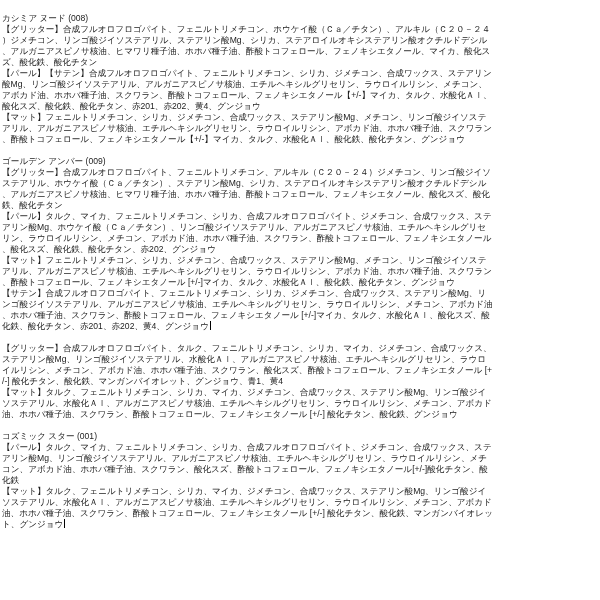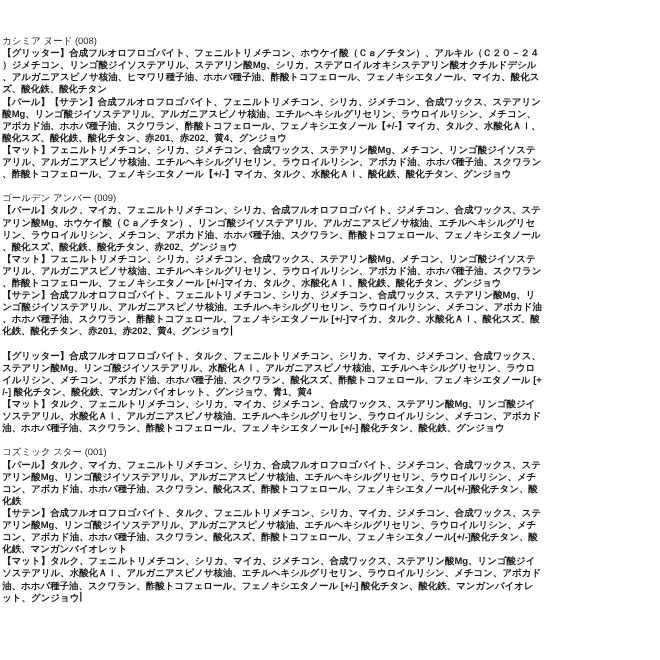--- a/index.html
+++ b/index.html
@@ -14,38 +14,36 @@
     font-family: "Liberation Sans", "DejaVu Sans", sans-serif;
   }
   .doc {
     box-sizing: border-box;
     width: 504px;
     padding: 13px 11px 0 2px;
     color: #1c1c1c;
     font-size: 8.6px;
     line-height: 11px;
     letter-spacing: 0px;
-    margin-top: 19px;
   }
   .section {
     margin: 0 0 11px 0;
   }
   .section-title {
     margin: 0;
     padding: 0;
     font-size: inherit;
     font-weight: normal;
     line-height: inherit;
   }
   .entry {
     margin: 0;
     padding: 0;
     line-break: anywhere;
     overflow-wrap: break-word;
-    font-weight: bold;
   }
   .caret {
     display: inline-block;
     width: 1px;
     height: 9px;
     margin-left: 1px;
     background: #000000;
     vertical-align: -1px;
   }
 </style>
@@ -56,30 +54,30 @@
 
   <section class="section">
     <h2 class="section-title">カシミア ヌード (008)</h2>
     <p class="entry"><span>【グリッター】合成フルオロフロゴパイト、フェニルトリメチコン、ホウケイ酸（Ｃａ／チタン）、アルキル（Ｃ２０－２４）ジメチコン、リンゴ酸ジイソステアリル、ステアリン酸Mg、シリカ、ステアロイルオキシステアリン酸オクチルドデシル、アルガニアスピノサ核油、ヒマワリ種子油、ホホバ種子油、酢酸トコフェロール、フェノキシエタノール、マイカ、酸化スズ、酸化鉄、酸化チタン</span></p>
     <p class="entry"><span>【パール】【サテン】合成フルオロフロゴパイト、フェニルトリメチコン、シリカ、ジメチコン、合成ワックス、ステアリン酸Mg、リンゴ酸ジイソステアリル、アルガニアスピノサ核油、エチルヘキシルグリセリン、ラウロイルリシン、メチコン、アボカド油、ホホバ種子油、スクワラン、酢酸トコフェロール、フェノキシエタノール【+/-】マイカ、タルク、水酸化Ａｌ、酸化スズ、酸化鉄、酸化チタン、赤201、赤202、黄4、グンジョウ</span></p>
     <p class="entry"><span>【マット】フェニルトリメチコン、シリカ、ジメチコン、合成ワックス、ステアリン酸Mg、メチコン、リンゴ酸ジイソステアリル、アルガニアスピノサ核油、エチルヘキシルグリセリン、ラウロイルリシン、アボカド油、ホホバ種子油、スクワラン、酢酸トコフェロール、フェノキシエタノール【+/-】マイカ、タルク、水酸化Ａｌ、酸化鉄、酸化チタン、グンジョウ</span></p>
   </section>
 
   <section class="section">
     <h2 class="section-title">ゴールデン アンバー (009)</h2>
+    <p class="entry"><span>【グリッター】合成フルオロフロゴパイト、フェニルトリメチコン、アルキル（Ｃ２０－２４）ジメチコン、リンゴ酸ジイソステアリル、ホウケイ酸（Ｃａ／チタン）、ステアリン酸Mg、シリカ、ステアロイルオキシステアリン酸オクチルドデシル、アルガニアスピノサ核油、ヒマワリ種子油、ホホバ種子油、酢酸トコフェロール、フェノキシエタノール、酸化スズ、酸化鉄、酸化チタン</span></p>
     <p class="entry"><span>【パール】タルク、マイカ、フェニルトリメチコン、シリカ、合成フルオロフロゴパイト、ジメチコン、合成ワックス、ステアリン酸Mg、ホウケイ酸（Ｃａ／チタン）、リンゴ酸ジイソステアリル、アルガニアスピノサ核油、エチルヘキシルグリセリン、ラウロイルリシン、メチコン、アボカド油、ホホバ種子油、スクワラン、酢酸トコフェロール、フェノキシエタノール、酸化スズ、酸化鉄、酸化チタン、赤202、グンジョウ</span></p>
     <p class="entry"><span>【マット】フェニルトリメチコン、シリカ、ジメチコン、合成ワックス、ステアリン酸Mg、メチコン、リンゴ酸ジイソステアリル、アルガニアスピノサ核油、エチルヘキシルグリセリン、ラウロイルリシン、アボカド油、ホホバ種子油、スクワラン、酢酸トコフェロール、フェノキシエタノール [+/-]マイカ、タルク、水酸化Ａｌ、酸化鉄、酸化チタン、グンジョウ</span></p>
     <p class="entry"><span>【サテン】合成フルオロフロゴパイト、フェニルトリメチコン、シリカ、ジメチコン、合成ワックス、ステアリン酸Mg、リンゴ酸ジイソステアリル、アルガニアスピノサ核油、エチルヘキシルグリセリン、ラウロイルリシン、メチコン、アボカド油、ホホバ種子油、スクワラン、酢酸トコフェロール、フェノキシエタノール [+/-]マイカ、タルク、水酸化Ａｌ、酸化スズ、酸化鉄、酸化チタン、赤201、赤202、黄4、グンジョウ</span><span class="caret"></span></p>
   </section>
 
   <section class="section">
     <p class="entry"><span>【グリッター】合成フルオロフロゴパイト、タルク、フェニルトリメチコン、シリカ、マイカ、ジメチコン、合成ワックス、ステアリン酸Mg、リンゴ酸ジイソステアリル、水酸化Ａｌ、アルガニアスピノサ核油、エチルヘキシルグリセリン、ラウロイルリシン、メチコン、アボカド油、ホホバ種子油、スクワラン、酸化スズ、酢酸トコフェロール、フェノキシエタノール [+/-] 酸化チタン、酸化鉄、マンガンバイオレット、グンジョウ、青1、黄4</span></p>
     <p class="entry"><span>【マット】タルク、フェニルトリメチコン、シリカ、マイカ、ジメチコン、合成ワックス、ステアリン酸Mg、リンゴ酸ジイソステアリル、水酸化Ａｌ、アルガニアスピノサ核油、エチルヘキシルグリセリン、ラウロイルリシン、メチコン、アボカド油、ホホバ種子油、スクワラン、酢酸トコフェロール、フェノキシエタノール [+/-] 酸化チタン、酸化鉄、グンジョウ</span></p>
   </section>
 
   <section class="section">
     <h2 class="section-title">コズミック スター (001)</h2>
     <p class="entry"><span>【パール】タルク、マイカ、フェニルトリメチコン、シリカ、合成フルオロフロゴパイト、ジメチコン、合成ワックス、ステアリン酸Mg、リンゴ酸ジイソステアリル、アルガニアスピノサ核油、エチルヘキシルグリセリン、ラウロイルリシン、メチコン、アボカド油、ホホバ種子油、スクワラン、酸化スズ、酢酸トコフェロール、フェノキシエタノール[+/-]酸化チタン、酸化鉄</span></p>
-    <p class="entry"><span>【サテン】合成フルオロフロゴパイト、タルク、フェニルトリメチコン、シリカ、マイカ、ジメチコン、合成ワックス、ステアリン酸Mg、リンゴ酸ジイソステアリル、アルガニアスピノサ核油、エチルヘキシルグリセリン、ラウロイルリシン、メチコン、アボカド油、ホホバ種子油、スクワラン、酸化スズ、酢酸トコフェロール、フェノキシエタノール[+/-]酸化チタン、酸化鉄、マンガンバイオレット</span></p>
     <p class="entry"><span>【マット】タルク、フェニルトリメチコン、シリカ、マイカ、ジメチコン、合成ワックス、ステアリン酸Mg、リンゴ酸ジイソステアリル、水酸化Ａｌ、アルガニアスピノサ核油、エチルヘキシルグリセリン、ラウロイルリシン、メチコン、アボカド油、ホホバ種子油、スクワラン、酢酸トコフェロール、フェノキシエタノール [+/-] 酸化チタン、酸化鉄、マンガンバイオレット、グンジョウ</span><span class="caret"></span></p>
   </section>
 
 </main>
 
 </body></html>

